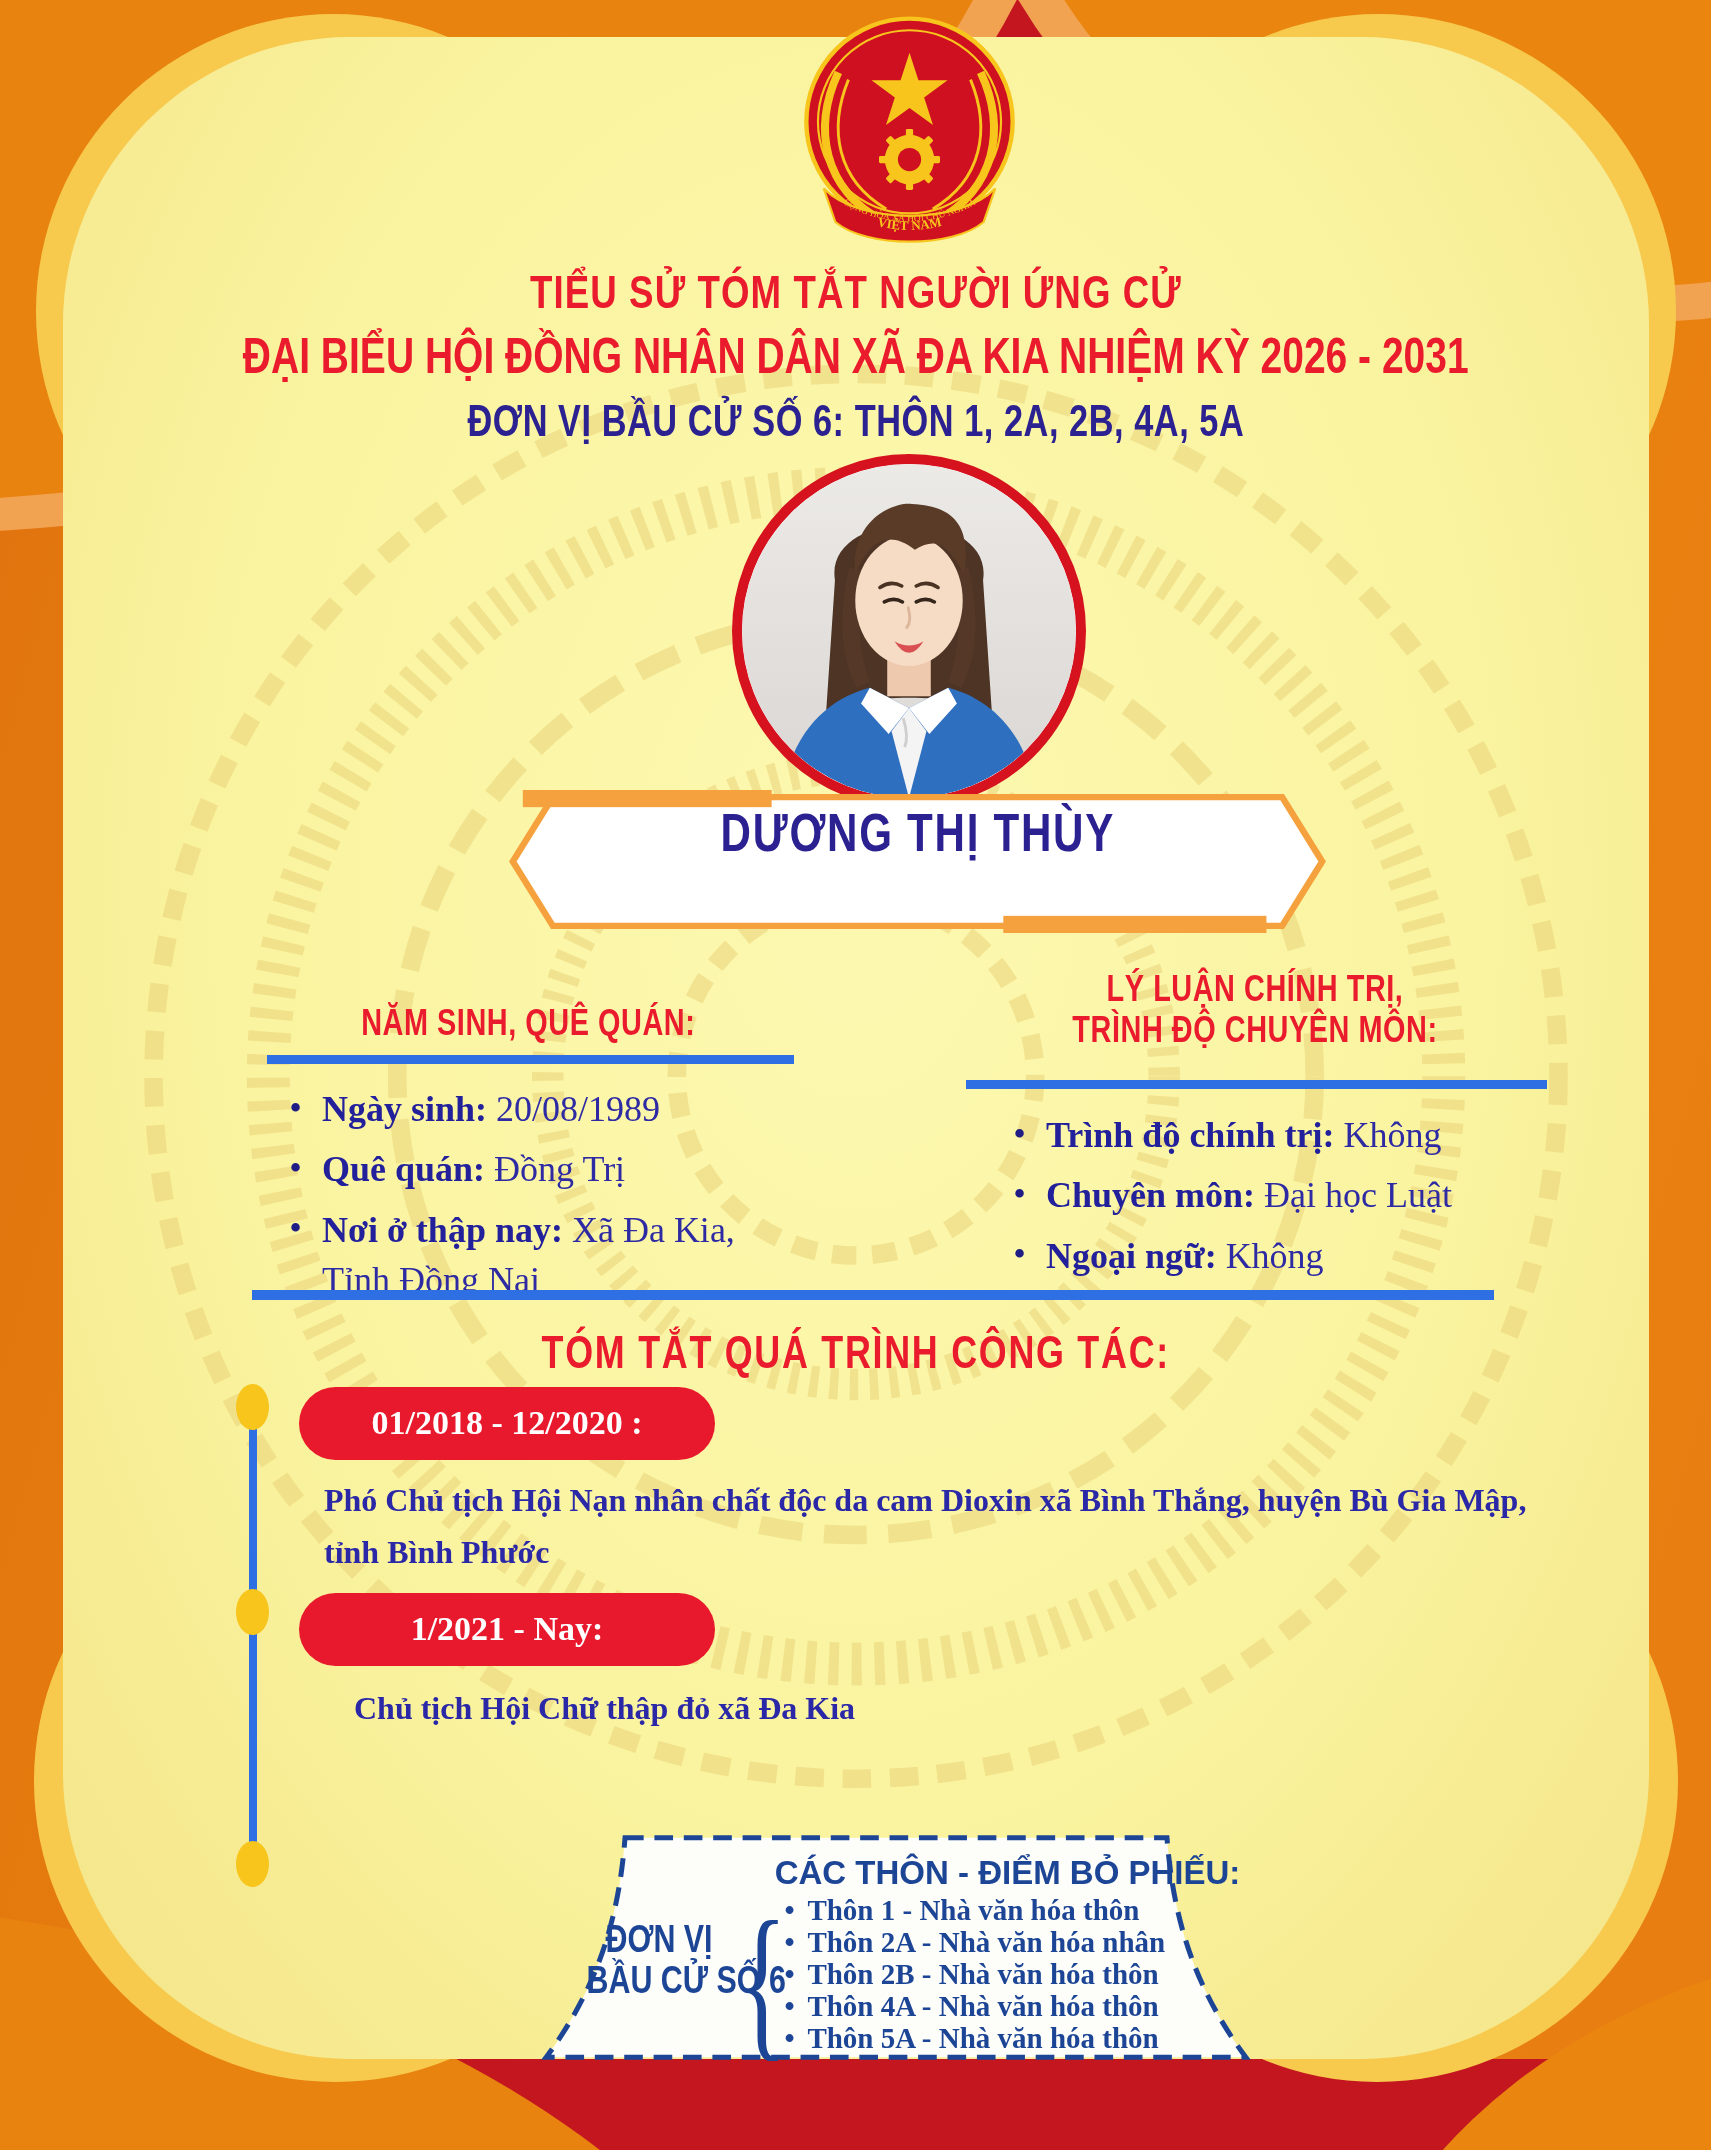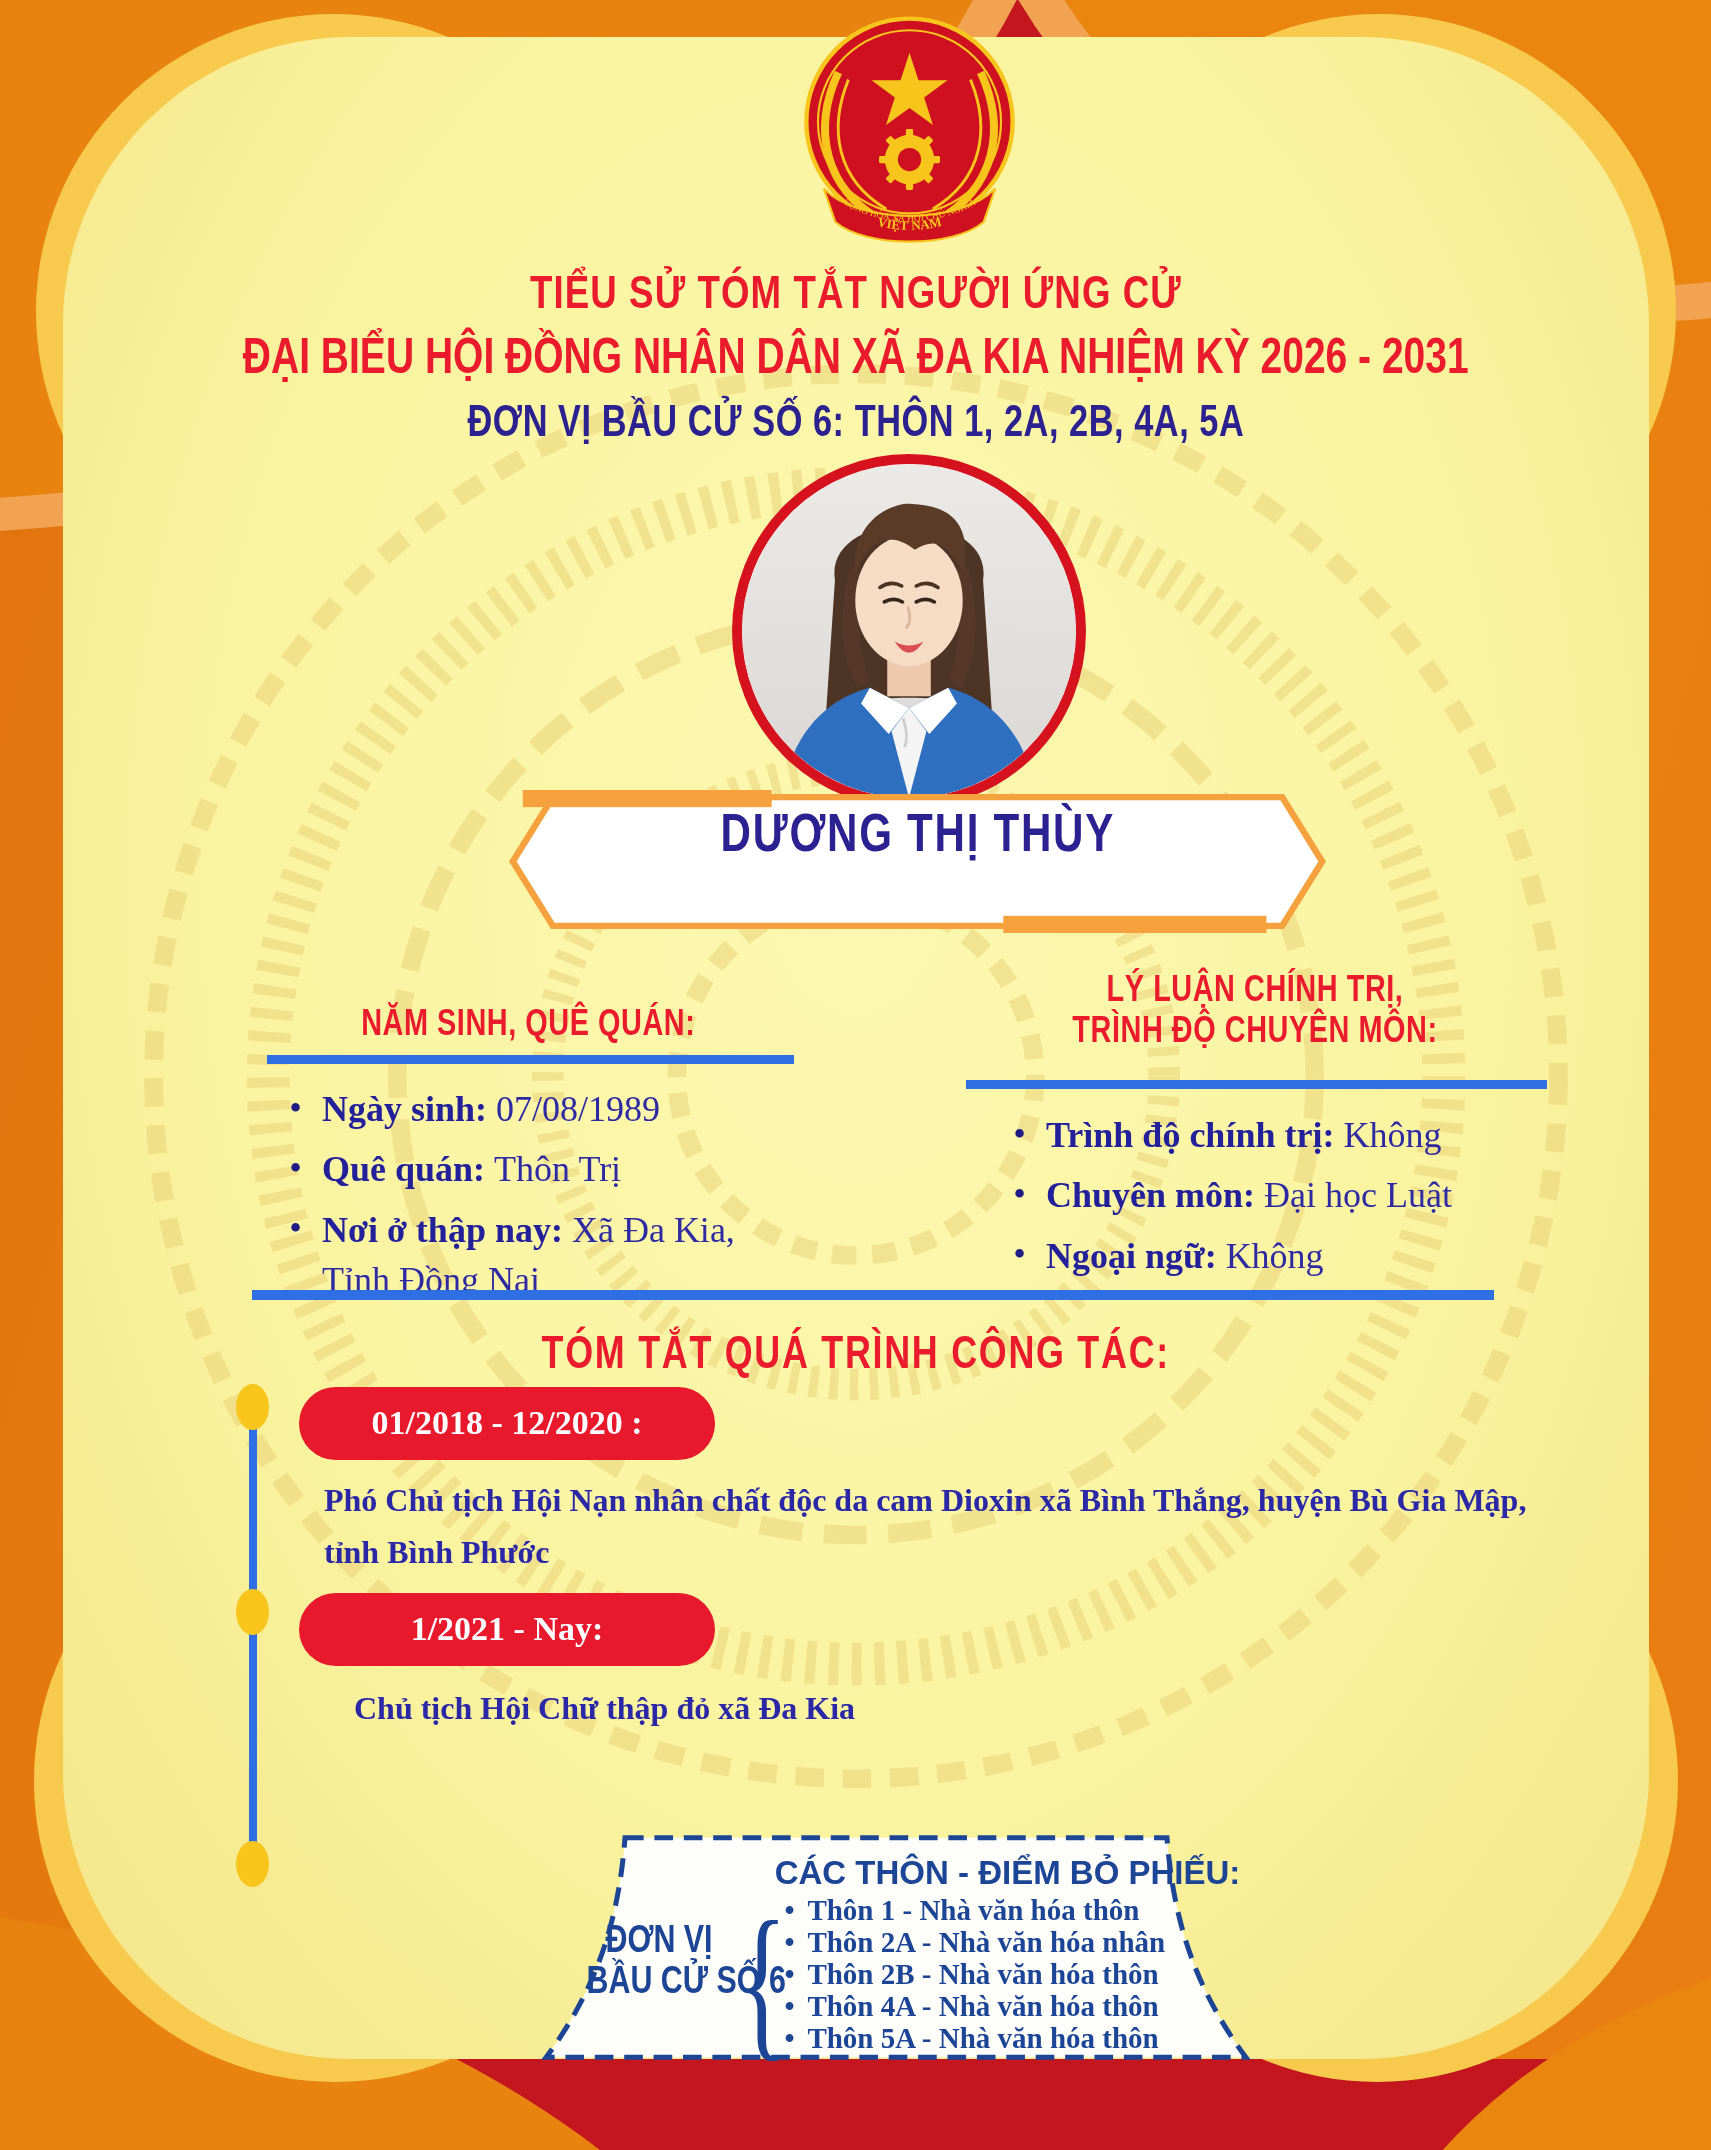--- a/index.html
+++ b/index.html
@@ -192,22 +192,22 @@
     </svg>
     <div class="cw" style="left:545px;width:746px;top:801px;">
       <span class="cnd banner-name">DƯƠNG THỊ THÙY</span>
     </div>
 
     <div class="cw" style="left:254px;width:548px;top:1002px;">
       <span class="cnd red sec-h">NĂM SINH, QUÊ QUÁN:</span>
     </div>
     <div class="rule" style="left:267px;top:1055px;width:527px;height:9.3px;"></div>
     <ul class="info abs" style="left:285px;top:1084px;width:523px;">
-      <li><span class="blt">•</span><span class="lbl">Ngày sinh:</span>&nbsp;<span>07/08/1989</span></li>
-      <li><span class="blt">•</span><span class="lbl">Quê quán:</span>&nbsp;<span>Thôn Trị</span></li>
+      <li><span class="blt">•</span><span class="lbl">Ngày sinh:</span>&nbsp;<span>20/08/1989</span></li>
+      <li><span class="blt">•</span><span class="lbl">Quê quán:</span>&nbsp;<span>Đồng Trị</span></li>
       <li><span class="blt">•</span><span class="lbl">Nơi ở thập nay:</span>&nbsp;<span>Xã Đa Kia, Tỉnh Đồng Nai</span></li>
     </ul>
 
     <div class="cw" style="left:961px;width:588px;top:969px;line-height:1.1;">
       <span class="cnd red sec-h" style="display:block;">LÝ LUẬN CHÍNH TRỊ,</span>
       <span class="cnd red sec-h" style="display:block;">TRÌNH ĐỘ CHUYÊN MÔN:</span>
     </div>
     <div class="rule" style="left:966px;top:1080px;width:581px;height:9.3px;"></div>
     <ul class="info abs" style="left:1009px;top:1110px;width:545px;">
       <li><span class="blt">•</span><span class="lbl">Trình độ chính trị:</span>&nbsp;<span>Không</span></li>

